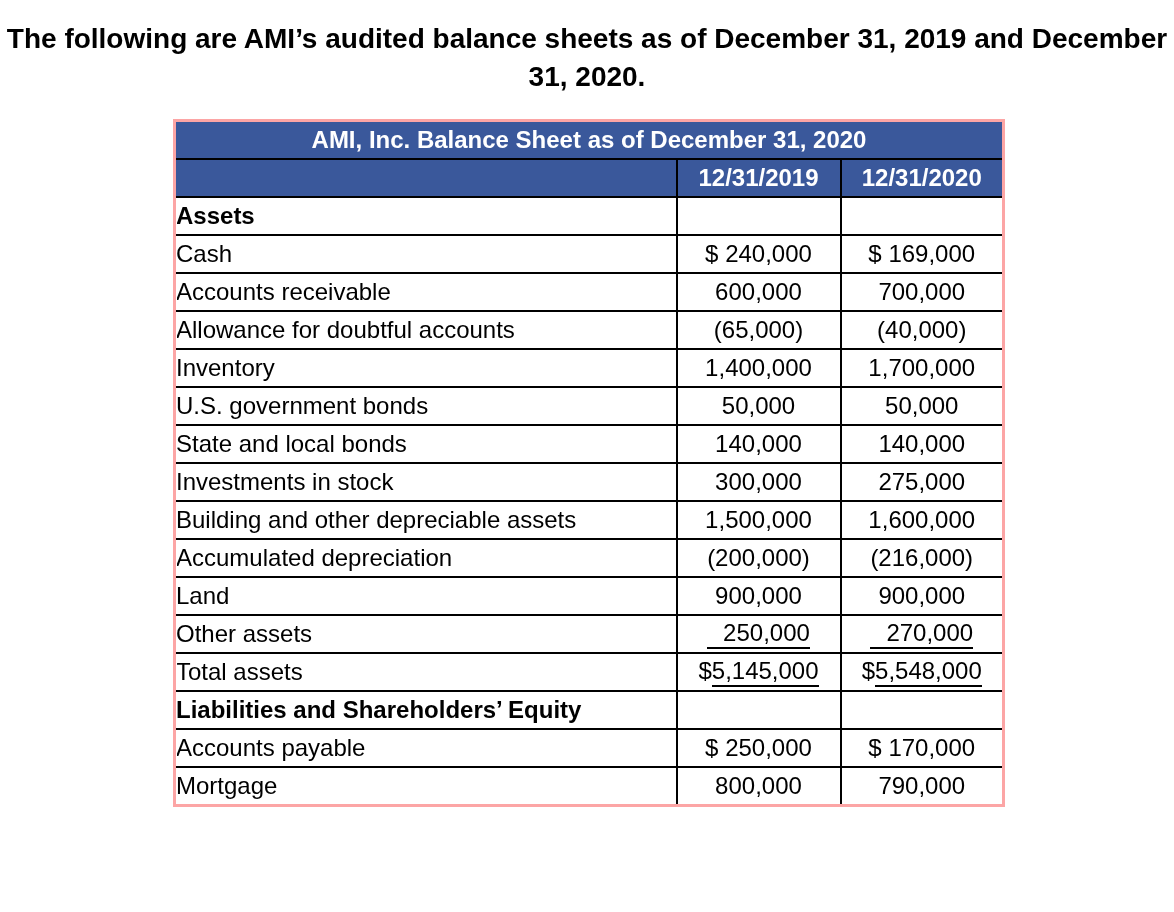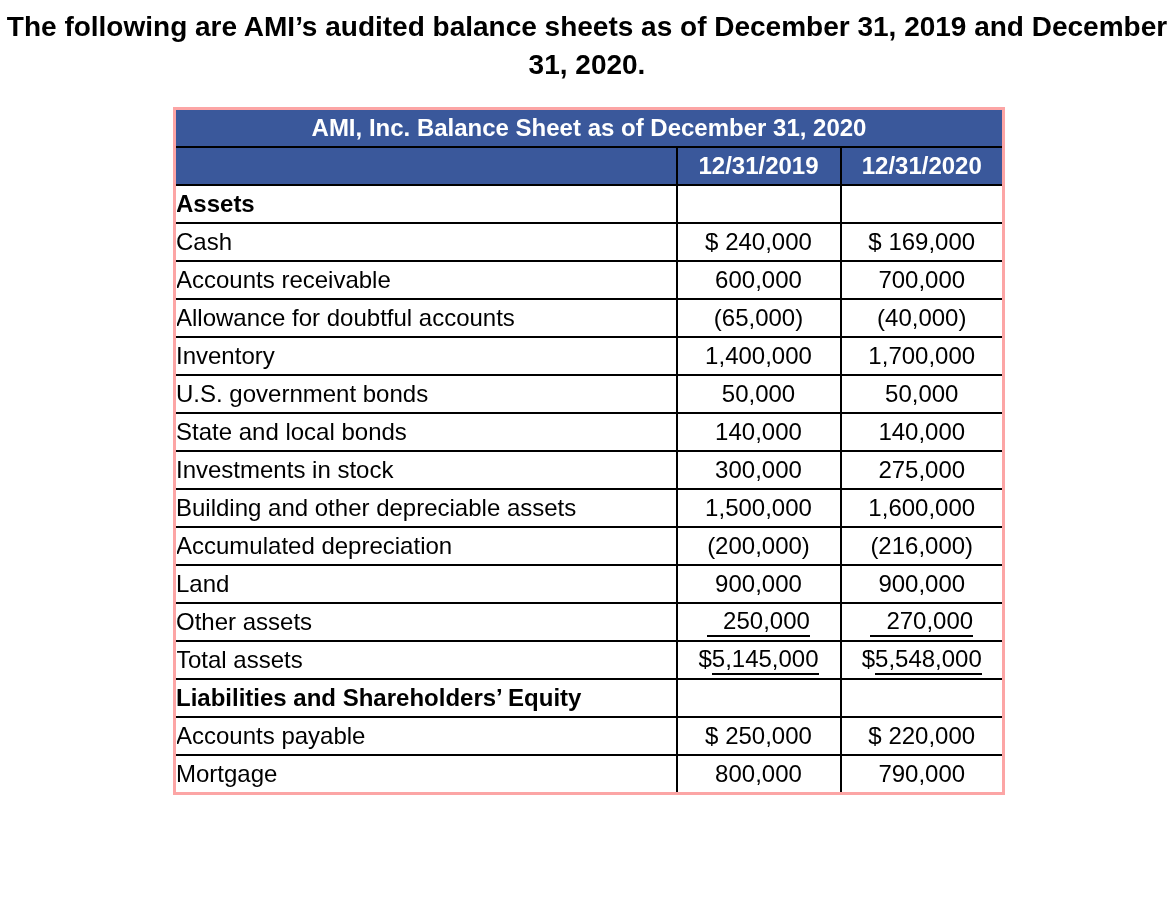--- a/index.html
+++ b/index.html
@@ -6,21 +6,21 @@
     margin: 0;
     padding: 0;
     background: #ffffff;
     width: 1174px;
     height: 912px;
     overflow: hidden;
     font-family: "Liberation Sans", sans-serif;
     color: #000000;
   }
   .heading {
-    margin-top: 8px;
+    margin-top: 20px;
     text-align: center;
     font-weight: bold;
     font-size: 28px;
     line-height: 38px;
     color: #000000;
   }
   .balance-table {
     margin-left: 173px;
     margin-top: 23px;
     width: 829px;
@@ -163,21 +163,21 @@
     <td class="value-cell">$<span class="ul">5,548,000</span></td>
   </tr>
       <tr>
     <td class="label-cell bold">Liabilities and Shareholders’ Equity</td>
     <td class="value-cell"></td>
     <td class="value-cell"></td>
   </tr>
       <tr>
     <td class="label-cell">Accounts payable</td>
     <td class="value-cell">$ 250,000</td>
-    <td class="value-cell">$ 220,000</td>
+    <td class="value-cell">$ 170,000</td>
   </tr>
       <tr>
     <td class="label-cell">Mortgage</td>
     <td class="value-cell">800,000</td>
     <td class="value-cell">790,000</td>
   </tr>
     </tbody>
 </table>
 
 </body></html>

